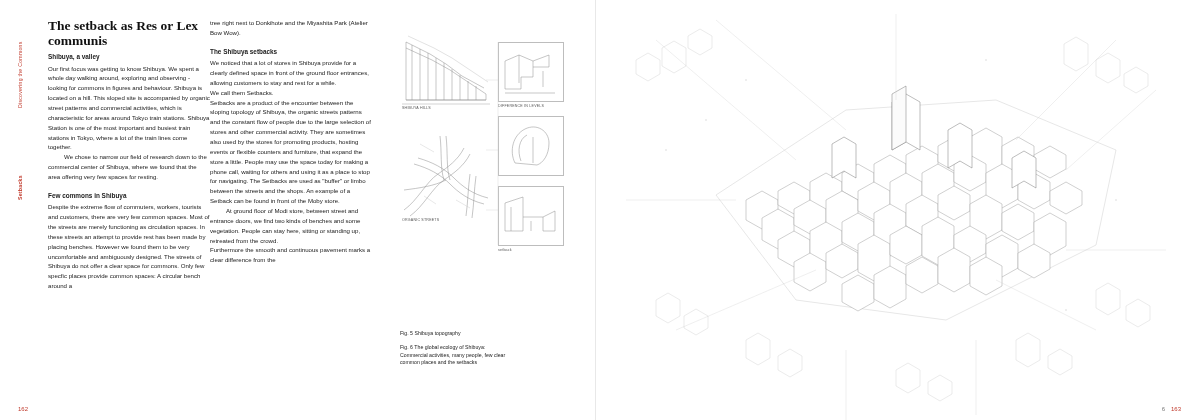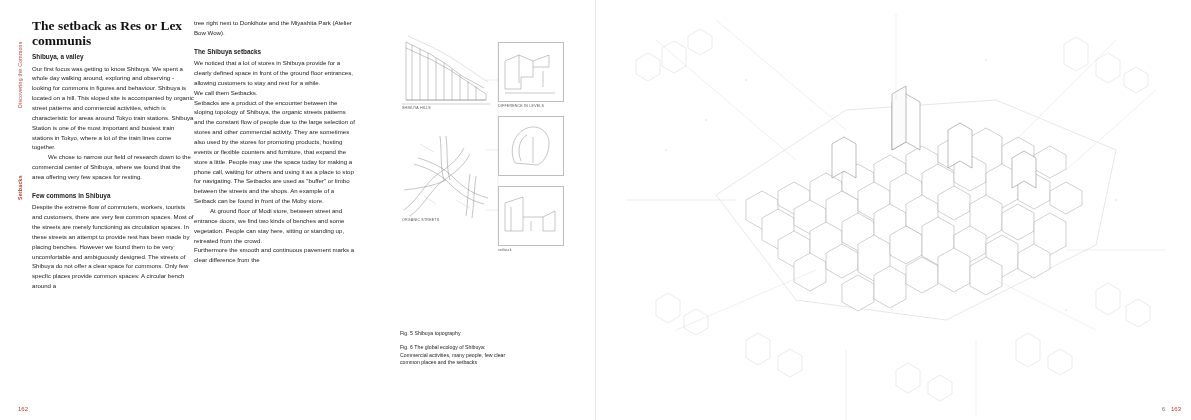--- a/index.html
+++ b/index.html
@@ -62,21 +62,21 @@
     color: #c0392b;
   }
   .folio-left { left: 18px; }
   .folio-right-a { right: 26px; color:#777; }
   .folio-right-b { right: 10px; }
 
   
   .cols {
     position: absolute;
     top: 18px;
-    left: 32px;
+    left: 48px;
     width: 340px;
     height: 392px;
     display: flex;
   }
   .col {
     width: 162px;
     font-size: 6.1px;
     line-height: 1.62;
     color: #1a1a1a;
     text-align: left;

